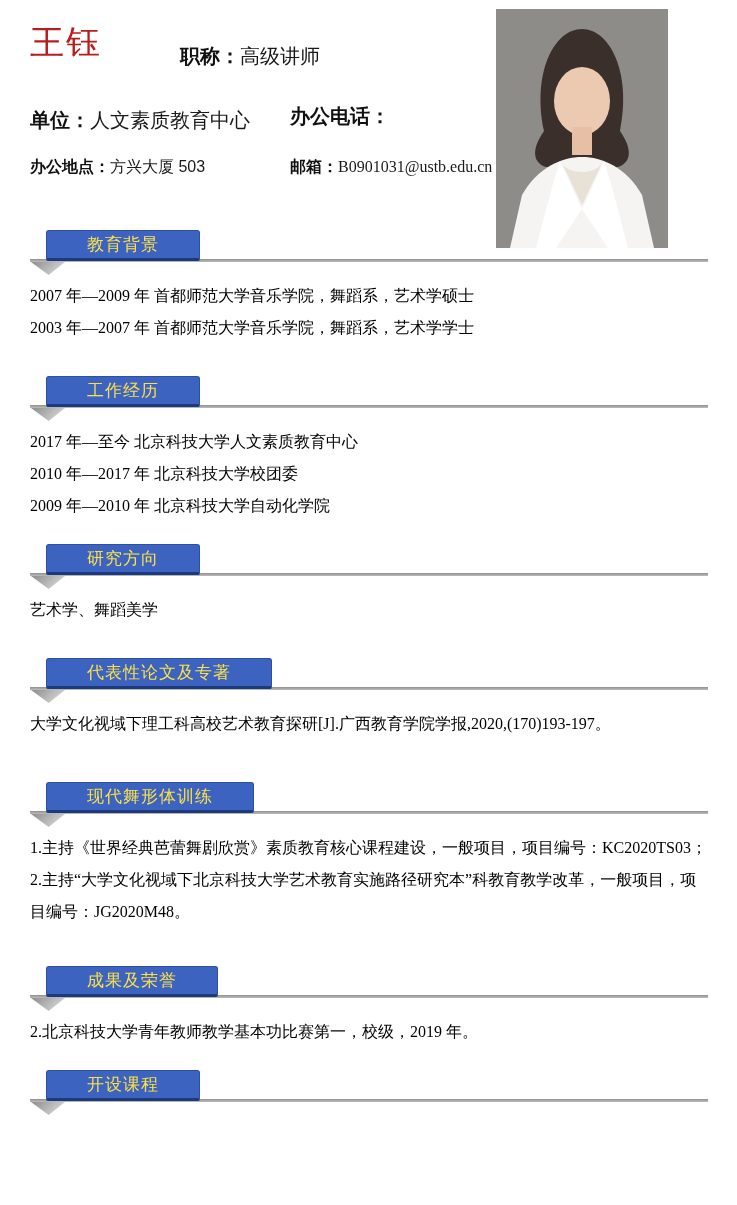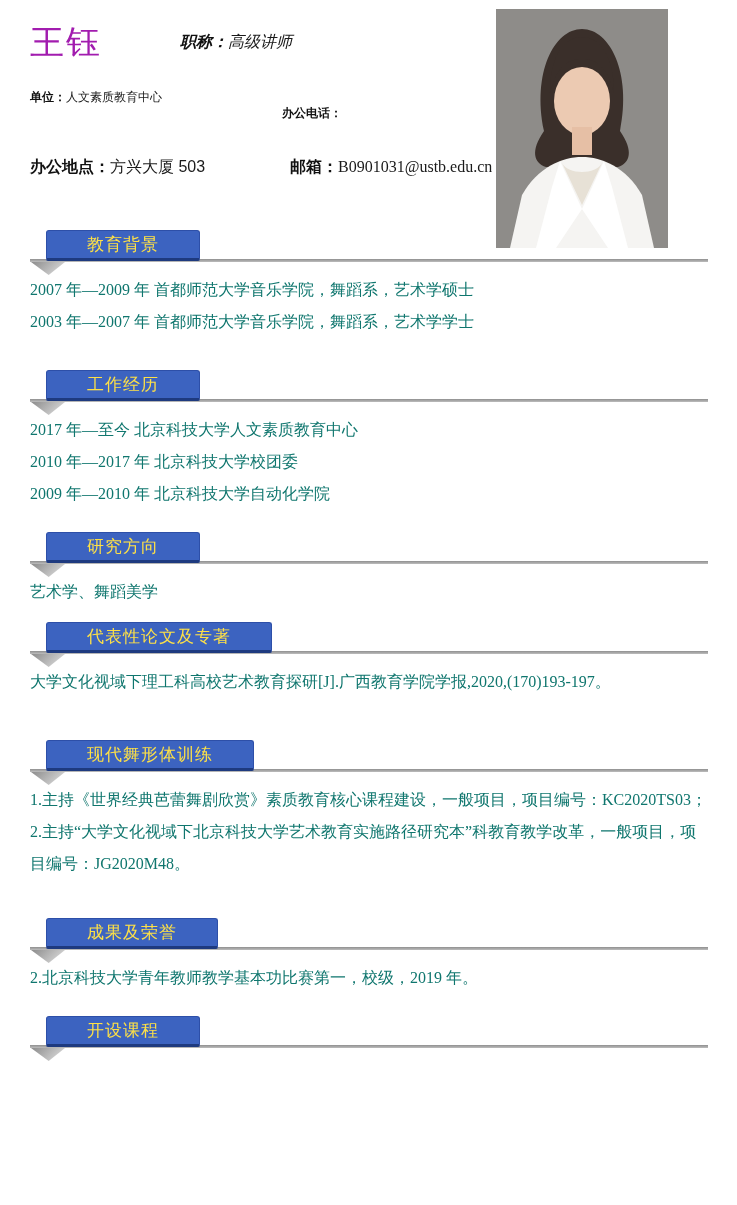--- a/index.html
+++ b/index.html
@@ -9,40 +9,40 @@
     margin:0 auto;
     background:#ffffff;
     font-family:"Liberation Sans","DejaVu Sans",sans-serif;
     color:#1a1a1a;
     overflow:hidden;
   }
   
   .profile{position:relative;height:230px;}
   .name{
     position:absolute;left:30px;top:20px;
-    font-size:34px;font-weight:400;letter-spacing:2px;color:#a21caf;
-  }
-  .title-row{position:absolute;left:180px;top:32px;font-size:16px;font-style:italic;}
+    font-size:34px;font-weight:400;letter-spacing:2px;color:#b91c1c;
+  }
+  .title-row{position:absolute;left:180px;top:43px;font-size:20px;}
   .info-label{font-weight:700;color:#111;}
   .info-value{font-family:"Liberation Serif","DejaVu Serif",serif;font-size:16px;color:#1a1a1a;}
-  .row-unit{position:absolute;left:30px;top:89px;font-size:12px;}
-  .row-phone{position:absolute;left:282px;top:103px;font-size:12px;}
+  .row-unit{position:absolute;left:30px;top:107px;font-size:20px;}
+  .row-phone{position:absolute;left:290px;top:103px;font-size:20px;}
   .row-office{position:absolute;left:30px;top:157px;font-size:16px;}
   .row-email{position:absolute;left:290px;top:157px;font-size:16px;}
   .photo{
     position:absolute;left:496px;top:9px;width:172px;height:239px;
     display:block;
   }
   
   .sections{position:relative;padding:0 29px 0 30px;}
   .sec{position:relative;}
   .sec + .sec{margin-top:34px;}
   .sec:nth-of-type(2){margin-top:32px;}
   .sec:nth-of-type(3){margin-top:22px;}
-  .sec:nth-of-type(4){margin-top:14px;}
+  .sec:nth-of-type(4){margin-top:32px;}
   .sec:nth-of-type(5){margin-top:42px;}
   .sec:nth-of-type(6){margin-top:38px;}
   .sec:nth-of-type(7){margin-top:22px;}
   .sec-header{position:relative;height:32px;}
   .rule{
     position:absolute;left:0;right:0;bottom:0;height:3px;
     background:linear-gradient(#8f8f8f,#bdbdbd);
   }
   .ribbon{
     position:absolute;left:16px;top:0;height:27px;
@@ -57,23 +57,23 @@
     letter-spacing:1px;
     text-align:center;
     white-space:nowrap;
   }
   .fold{
     position:absolute;left:1px;top:32px;width:34px;height:13px;
     background:linear-gradient(135deg,#8c8c8c 0%,#c9c9c9 70%,#e3e3e3 100%);
     clip-path:polygon(0 0,100% 0,52% 100%);
   }
   .sec-body{
-    padding-top:12px;
+    padding-top:18px;
     font-family:"Liberation Serif","DejaVu Serif",serif;
-    font-size:16px;color:#0f766e;
+    font-size:16px;color:#000000;
   }
   .line{line-height:32px;}
 </style>
 </head>
 <body>
 
 <div class="page">
 
   <div class="profile">
     <div class="name">王钰</div>

